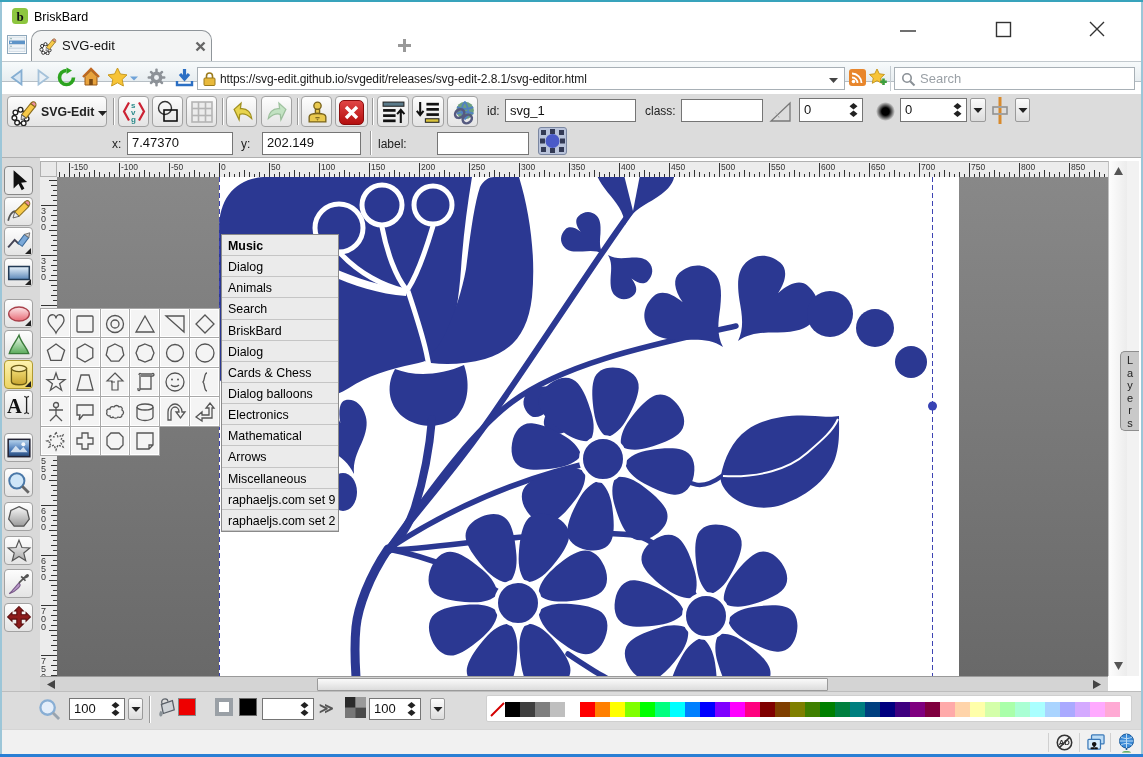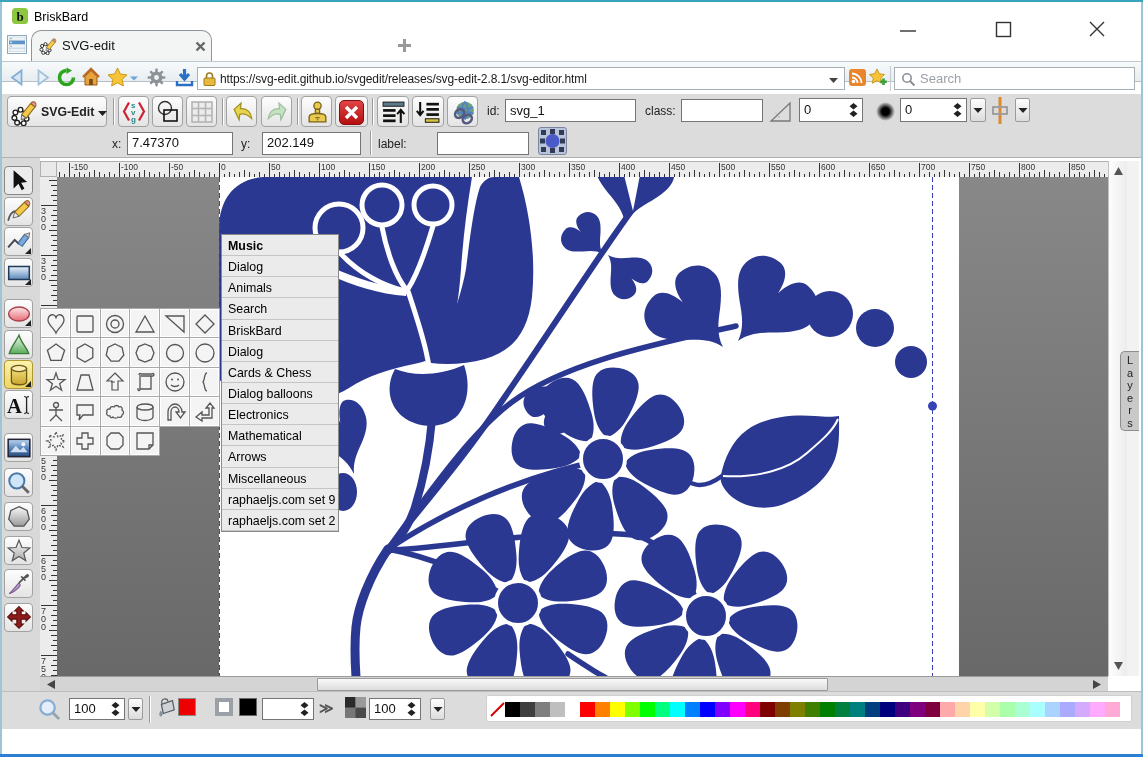--- a/index.html
+++ b/index.html
@@ -1226,16 +1226,37 @@
           <div class="sw" style="left:528px;background:#aaffd4"></div>
           <div class="sw" style="left:543px;background:#aaffff"></div>
           <div class="sw" style="left:558px;background:#aad4ff"></div>
           <div class="sw" style="left:573px;background:#aaaaff"></div>
           <div class="sw" style="left:588px;background:#d4aaff"></div>
           <div class="sw" style="left:603px;background:#ffaaff"></div>
           <div class="sw" style="left:618px;background:#ffaad4"></div>
         </div>
       </div>
     </div>
+<div class="abs" style="left:0;top:729px;width:1143px;height:25px;background:#f1f1f1;border-top:1px solid #d5d5d5">
+      <div class="abs" style="left:1048px;top:3px;width:1px;height:19px;background:#d0d0d0"></div>
+      <div class="abs" style="left:1079px;top:3px;width:1px;height:19px;background:#d0d0d0"></div>
+      <div class="abs" style="left:1110px;top:3px;width:1px;height:19px;background:#d0d0d0"></div>
+      <svg class="abs" style="left:1056px;top:4px" width="17" height="17" viewBox="0 0 20 20">
+        <circle cx="10" cy="10" r="8.5" fill="none" stroke="#333" stroke-width="1.8"></circle>
+        <text x="3.2" y="13.5" font-size="9" font-weight="bold" fill="#333">AD</text>
+        <line x1="4" y1="16" x2="16" y2="4" stroke="#333" stroke-width="1.8"></line>
+      </svg>
+      <svg class="abs" style="left:1087px;top:4px" width="18" height="17" viewBox="0 0 20 19">
+        <rect x="5" y="1" width="14" height="10" rx="1" fill="#bcdcf5" stroke="#3a78b8" stroke-width="1.4"></rect>
+        <rect x="1" y="6" width="14" height="11" rx="1" fill="#d5ebfa" stroke="#3a78b8" stroke-width="1.4"></rect>
+        <path d="M8,17 C8,13.5 5.5,13.5 5.5,11.5 C5.5,10 6.5,9 8,9 C9.5,9 10.5,10 10.5,11.5 C10.5,13.5 8,13.5 8,17 Z M4,17 L12,17 L12,15.2 C10,14.5 6,14.5 4,15.2 Z" fill="#111"></path>
+      </svg>
+      <svg class="abs" style="left:1118px;top:3px" width="17" height="20" viewBox="0 0 17 20">
+        <circle cx="8.5" cy="8" r="7" fill="#3a8ad8" stroke="#1a5a9a" stroke-width="1"></circle>
+        <path d="M3,4 C6,6 11,6 14,4 M3,12 C6,10 11,10 14,12 M8.5,1 L8.5,15 M1.5,8 L15.5,8" stroke="#bcdcf5" stroke-width="1" fill="none"></path>
+        <path d="M8.5,15 L8.5,17" stroke="#1a5a9a" stroke-width="1.6"></path>
+        <path d="M4,19.5 C4,17.8 13,17.8 13,19.5 Z" fill="#3a9a3a"></path>
+      </svg>
+    </div>
 <div class="abs" style="left:0;top:0;width:1143px;height:2px;background:#38a3bc"></div>
     <div class="abs" style="left:0;top:2px;width:2px;height:752px;background:#9cc6d8"></div>
     <div class="abs" style="left:1141px;top:2px;width:2px;height:752px;background:#9cc6d8"></div>
     <div class="abs" style="left:0;top:754px;width:1143px;height:3px;background:#2a7fd4"></div>
 </div>
 </body></html>

